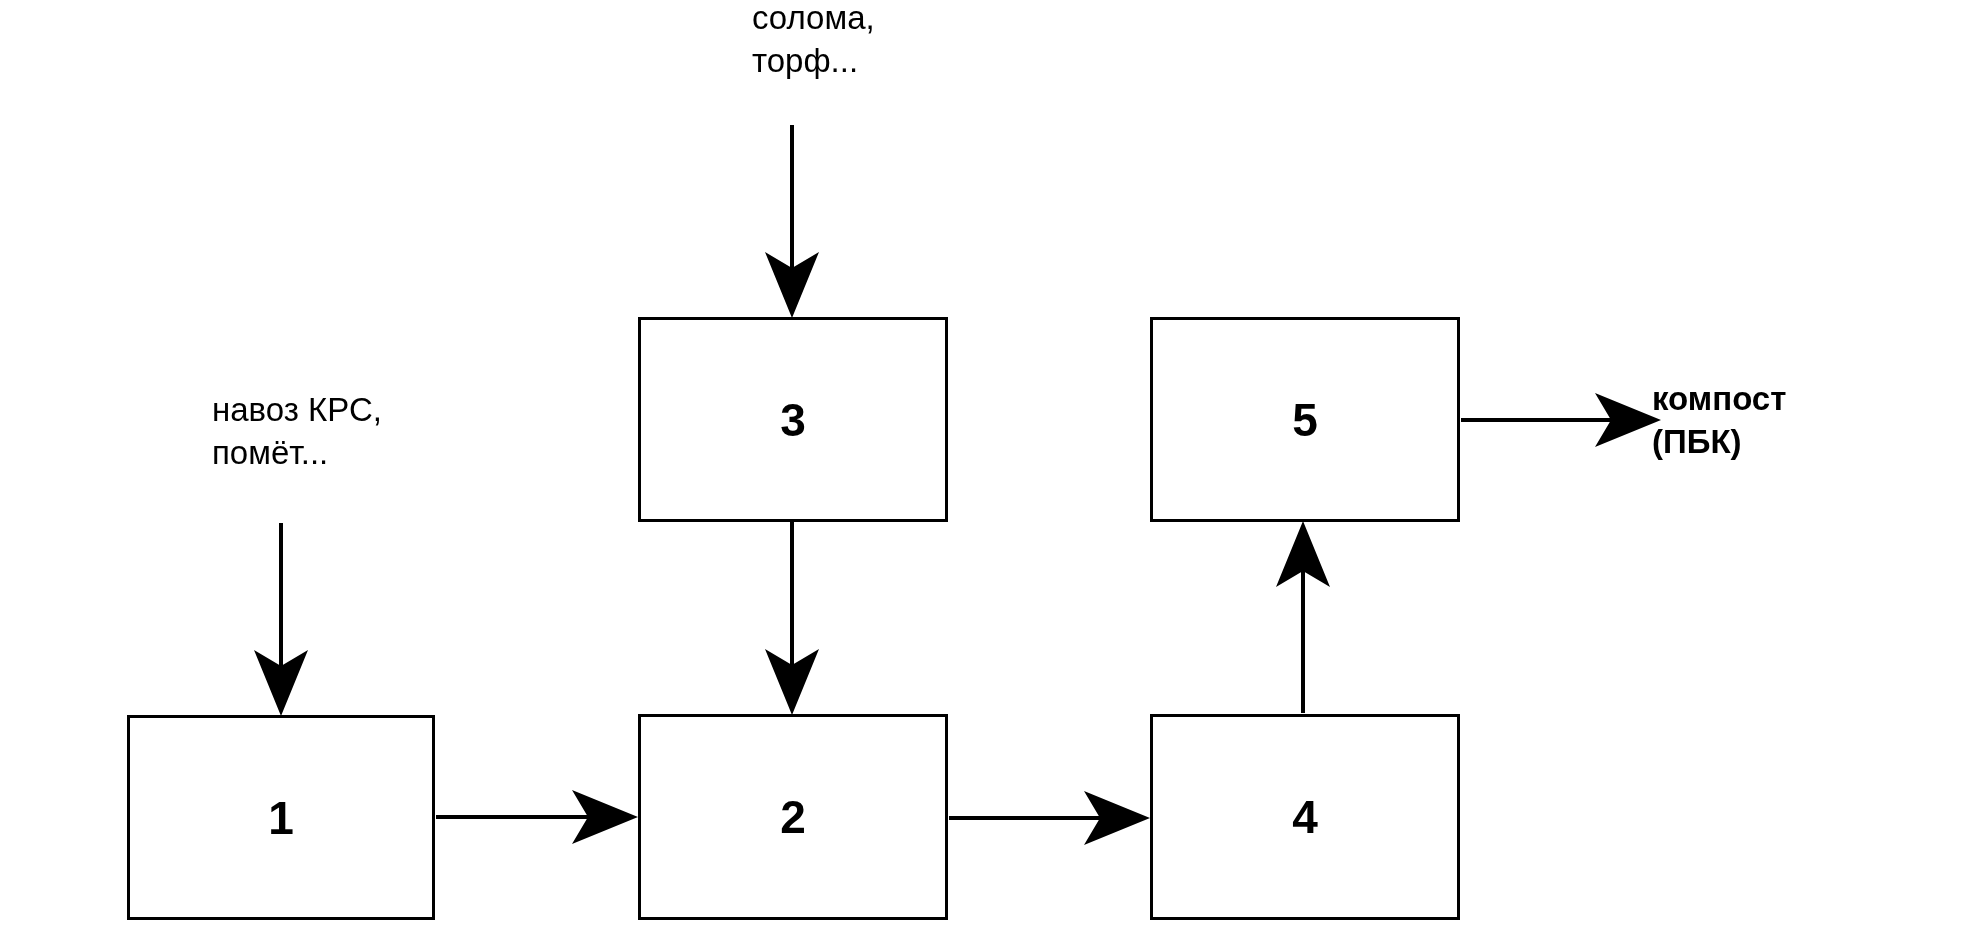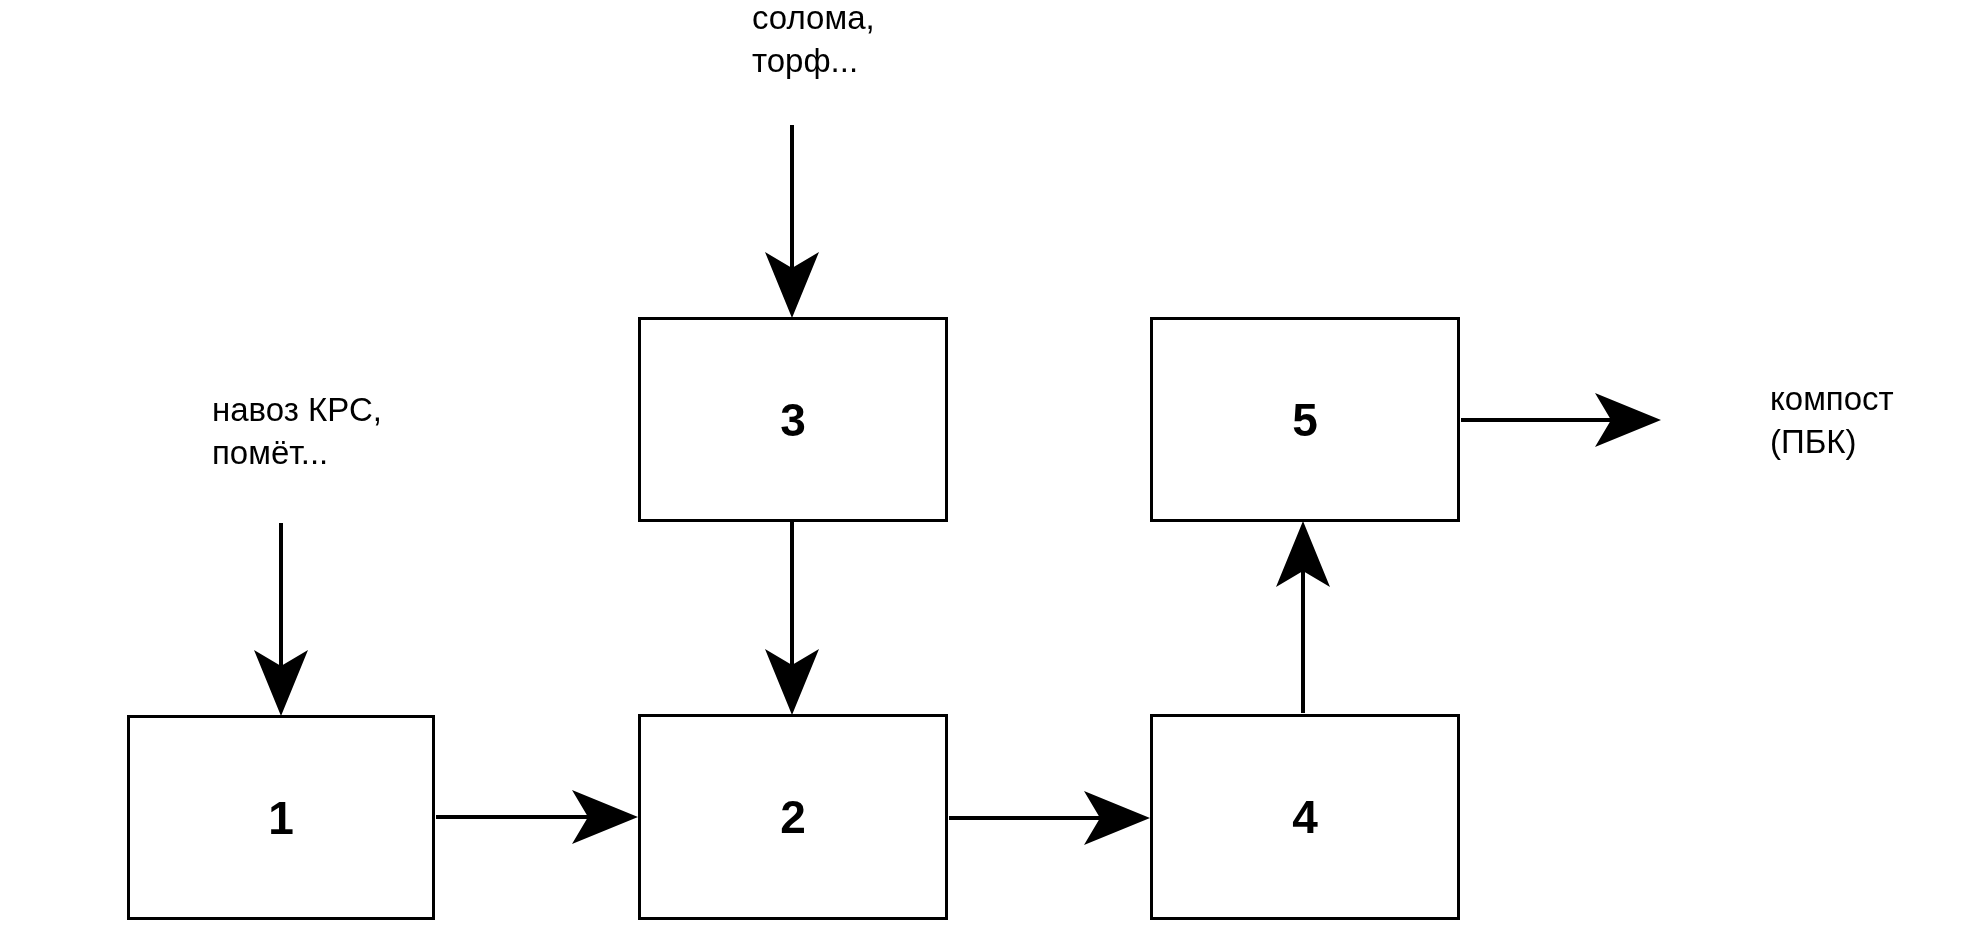--- a/index.html
+++ b/index.html
@@ -117,16 +117,16 @@
   <div class="node-box" style="left:1150px; top:317px; width:310px; height:205px;">
     <span class="node-label">5</span>
   </div>
 
   <div class="io-label" style="left:752px; top:-4px;">солома,
 торф...</div>
 
   <div class="io-label" style="left:212px; top:388px;">навоз КРС,
 помёт...</div>
 
-  <div class="io-label" style="left:1770px; top:377px;">компост
+  <div class="io-label" style="left:1652px; top:377px;font-weight:bold;">компост
 (ПБК)</div>
 
 </div>
 
 </body></html>

